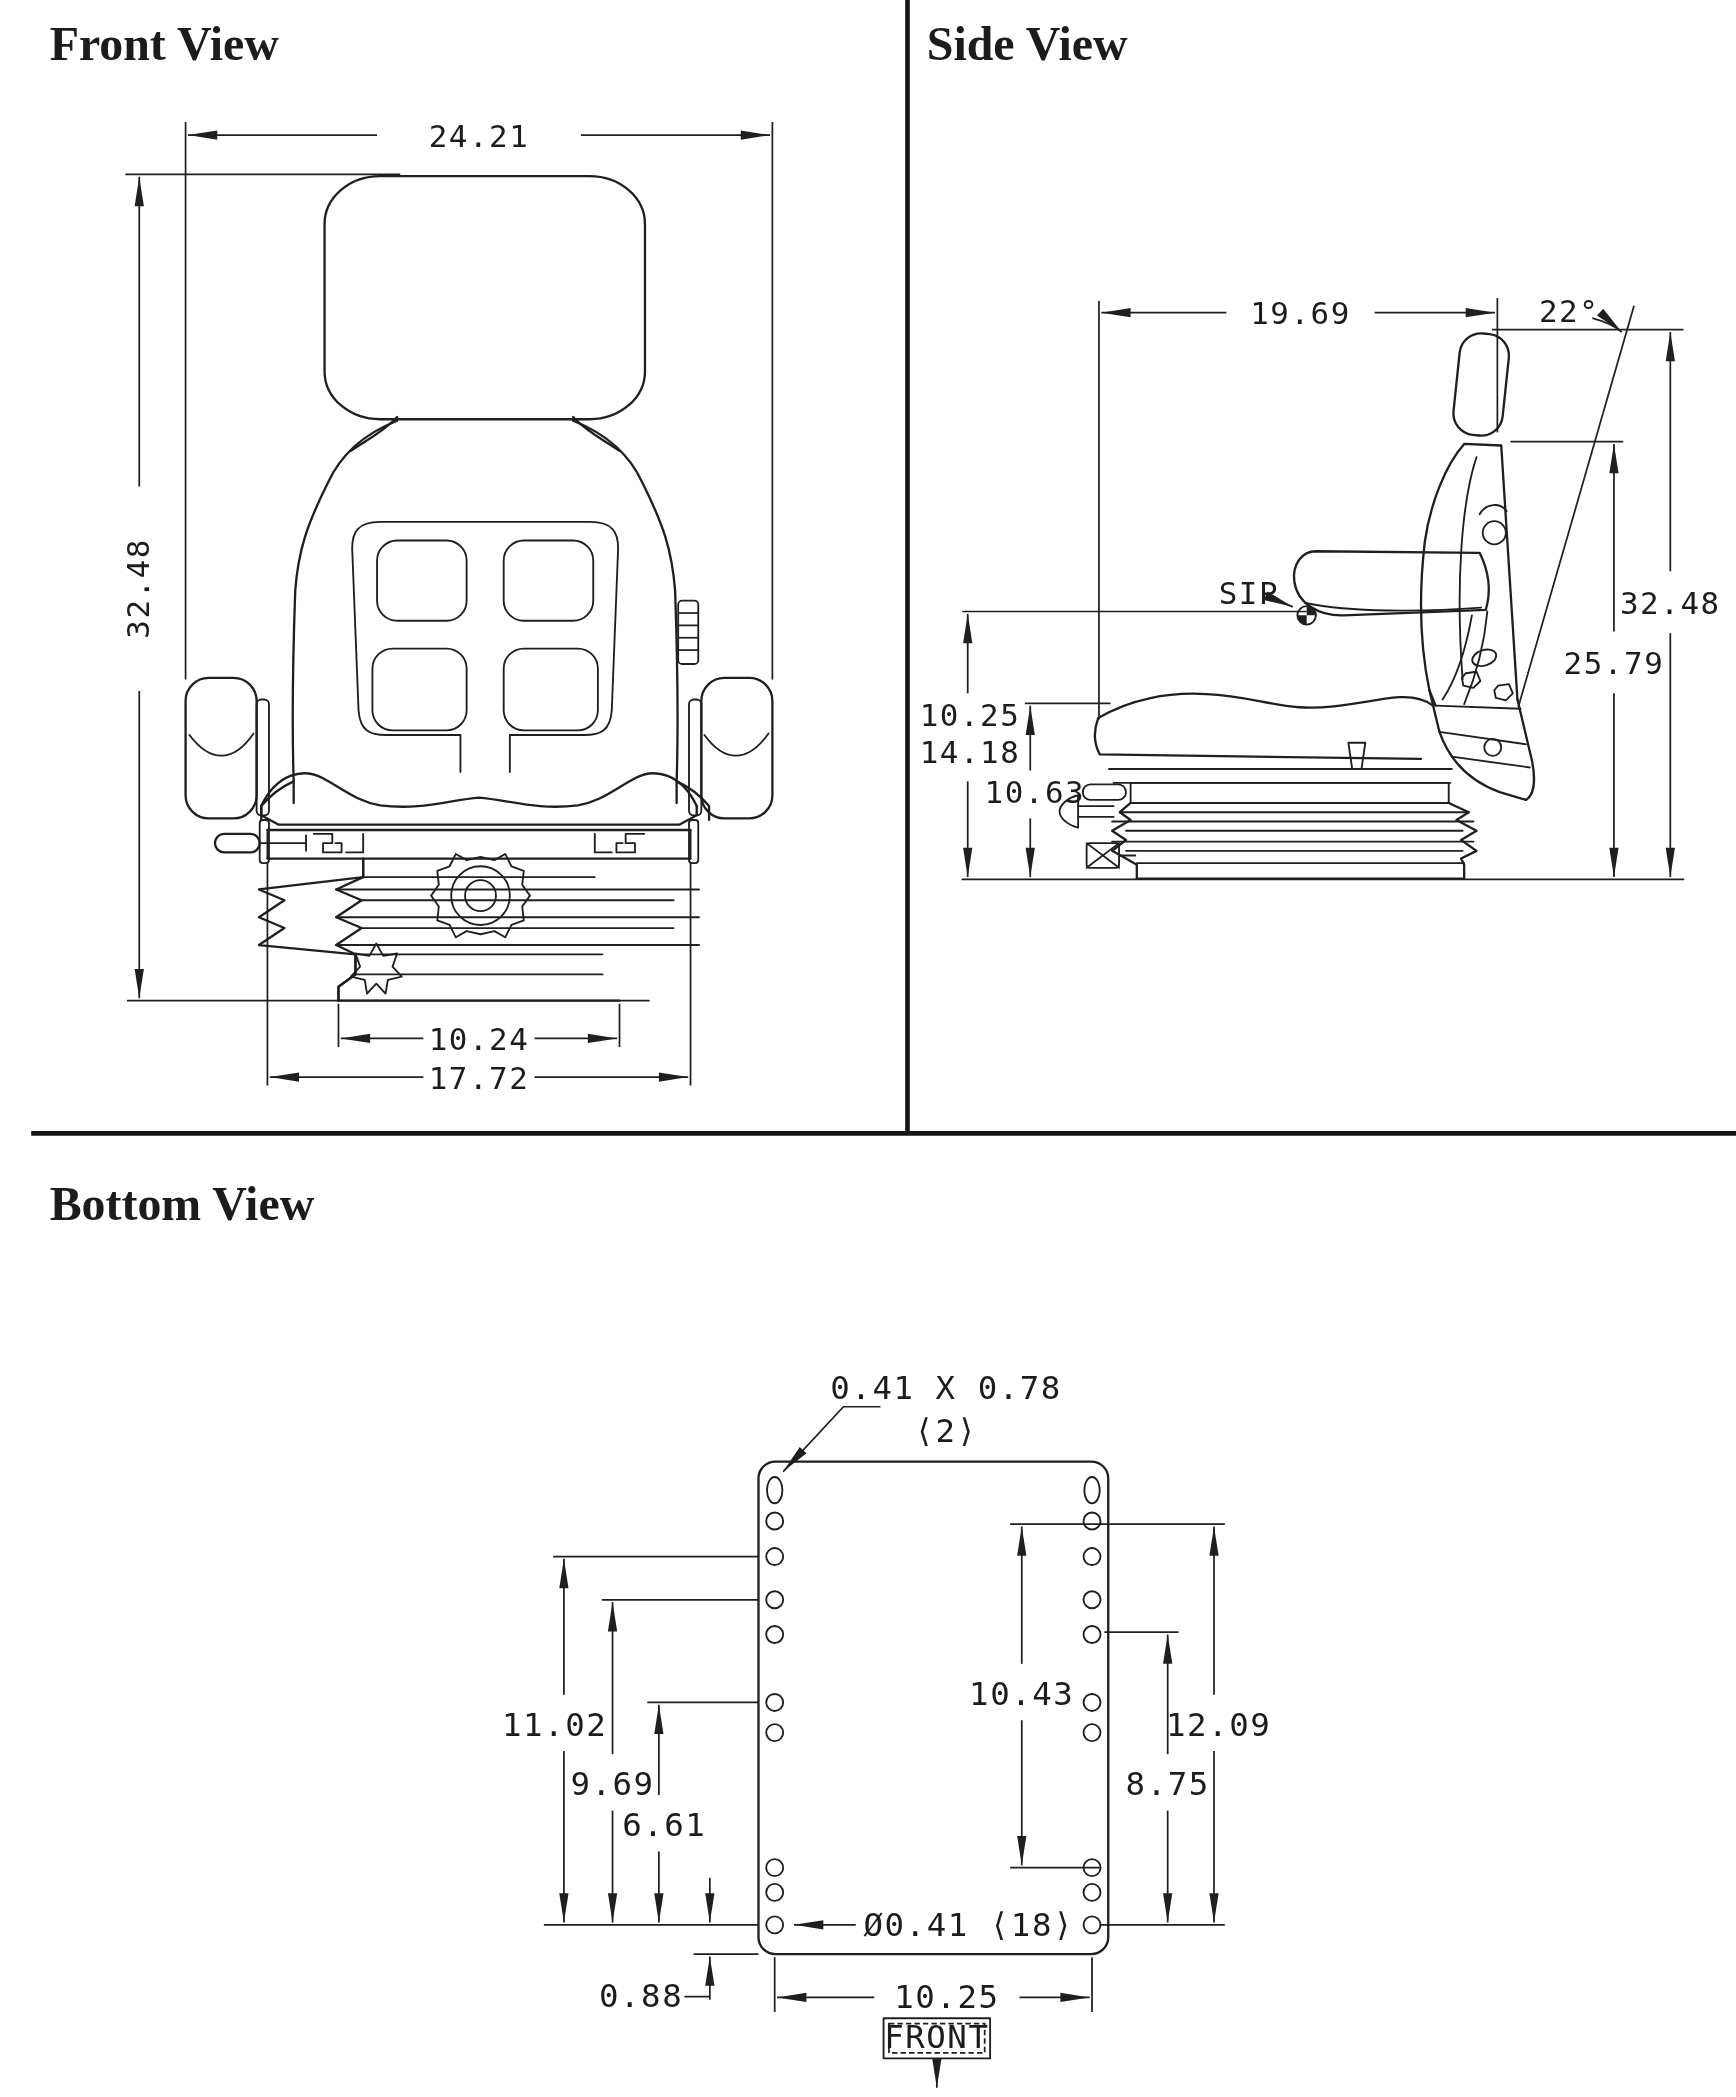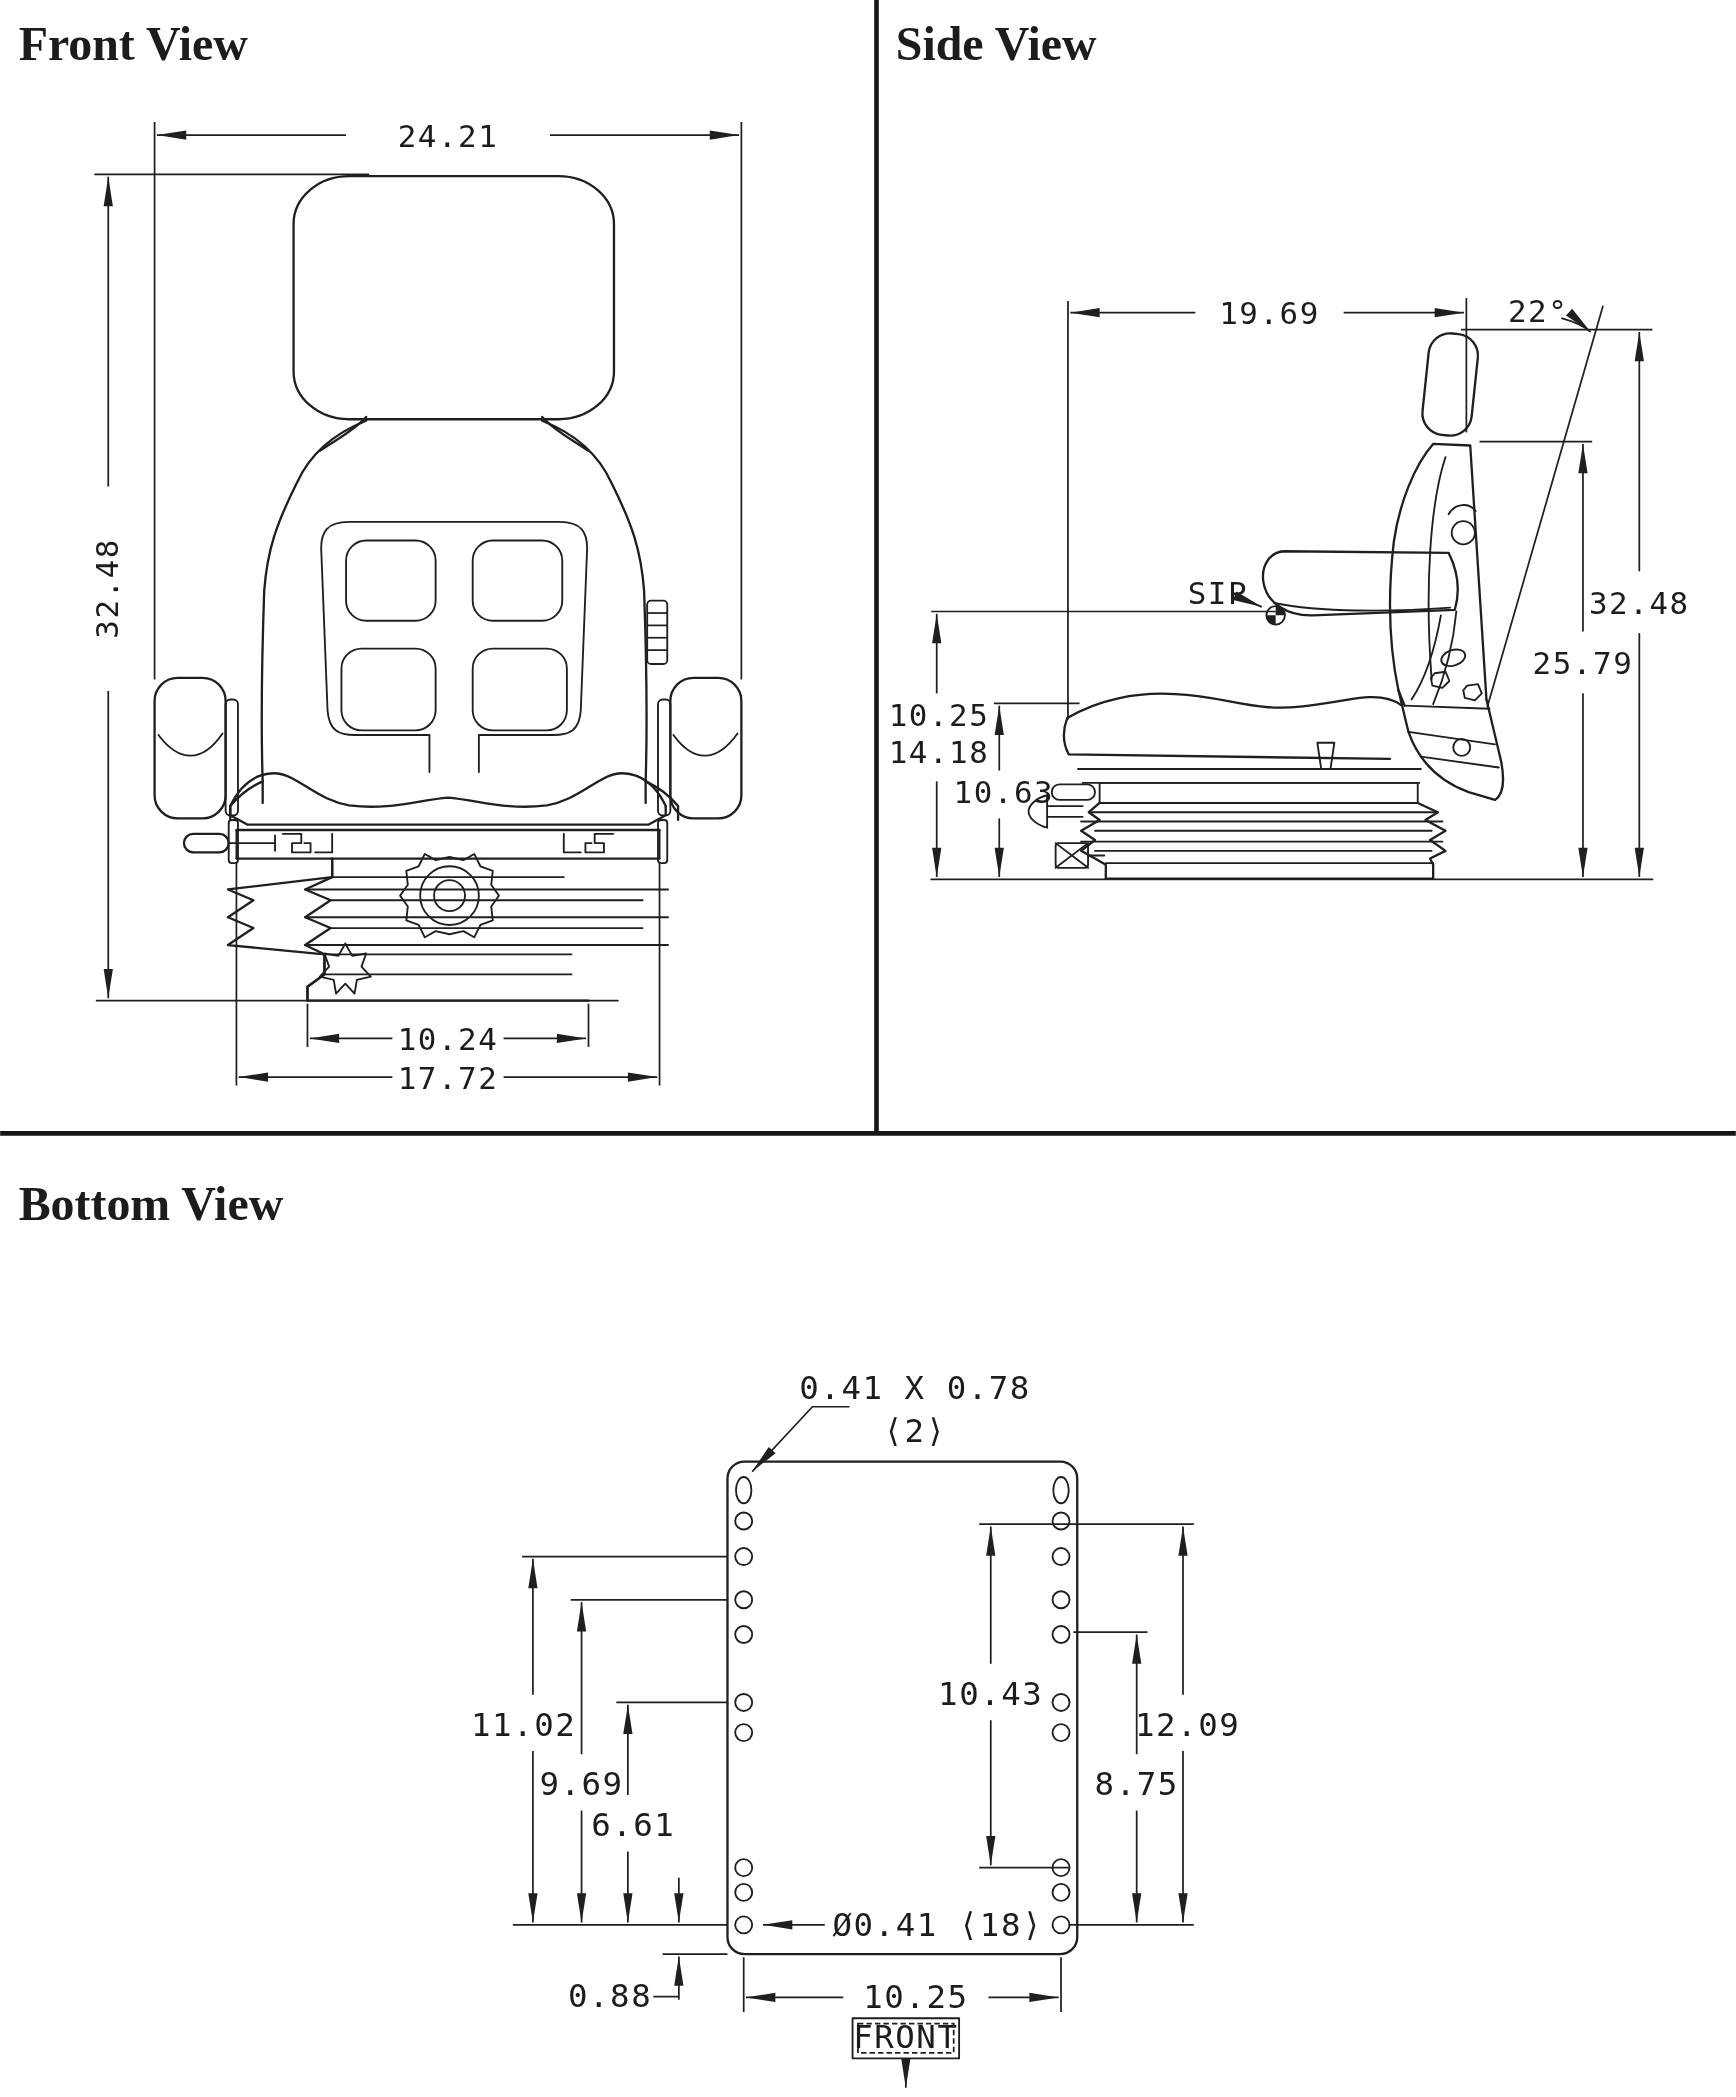--- a/index.html
+++ b/index.html
@@ -1,16 +1,16 @@
 <!DOCTYPE html>
 <html style="font-size:12.4px"><head>
 <meta charset="utf-8">
 <style>
   html,body{margin:0;padding:0;background:#ffffff;}
-  .page{width:1484px;height:2097px;position:relative;background:#fff;}
+  .page{width:1484px;height:2097px;position:relative;background:#fff;padding-left:31px;}
   svg{display:block;}
   .ol{fill:none;stroke:#1f1f1f;stroke-width:3;stroke-linecap:round;stroke-linejoin:round;}
   .ol2{fill:none;stroke:#1f1f1f;stroke-width:2.4;stroke-linecap:round;stroke-linejoin:round;}
   .d{fill:none;stroke:#1f1f1f;stroke-width:2.25;}
   .dv{stroke:#161616;stroke-width:6;}
   .fil{fill:#1f1f1f;stroke:none;}
   text{fill:#1c1c1c;}
   .ttl{font:bold 62px "Liberation Serif","DejaVu Serif",serif;}
   .dt{font:40px "DejaVu Sans Mono","DejaVu Sans",monospace;letter-spacing:2px;}
   .dtb{font:42px "DejaVu Sans Mono","DejaVu Sans",monospace;letter-spacing:2px;}

